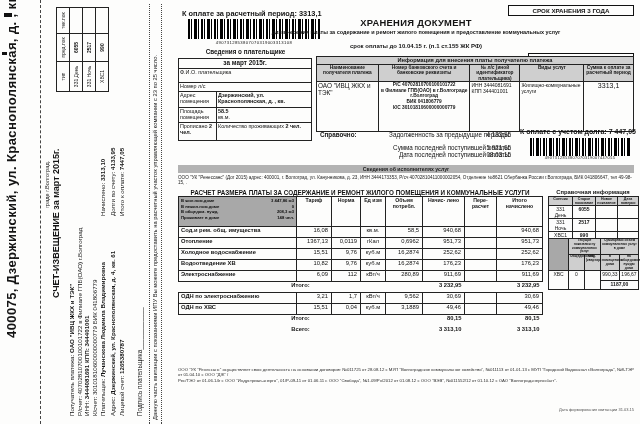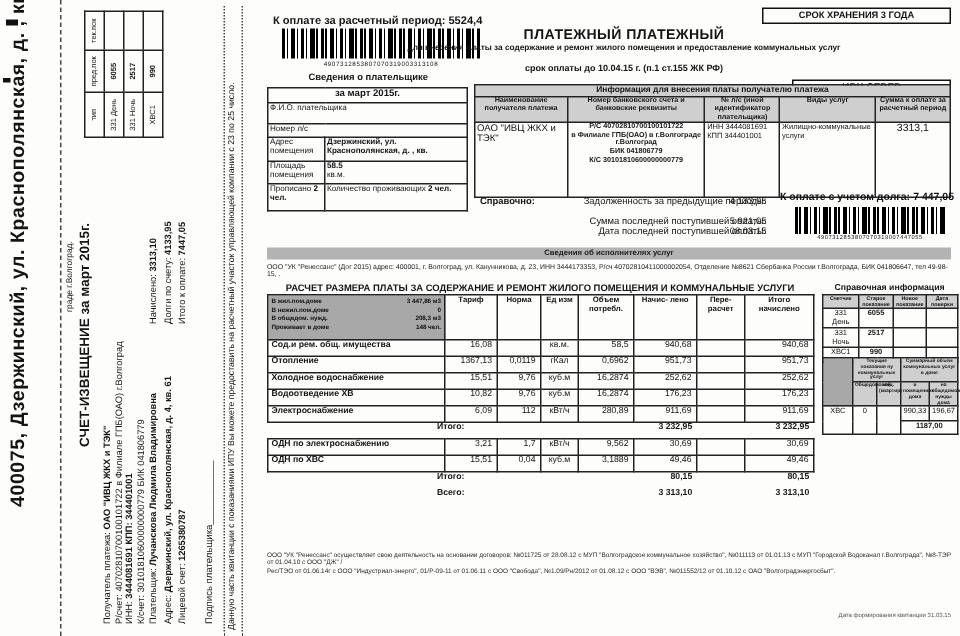--- a/index.html
+++ b/index.html
@@ -158,27 +158,27 @@
         <td>ХВС1</td>
         <td class="b">990</td>
         <td></td>
       </tr>
     </tbody>
       </table>
   </div>
 
   <div class="main">
 
-    <div class="abs b" style="left:6px;top:9px;font-size:7.4px;">К оплате за расчетный период: 5524,4</div>
+    <div class="abs b" style="left:6px;top:9px;font-size:7.4px;">К оплате за расчетный период: 3313,1</div>
     <div class="abs barcode" style="left:12px;top:19px;width:132px;height:20px;"></div>
     <div class="abs bc-digits" style="left:12px;top:40px;width:132px;">4907312853807070319003313108</div>
     <div class="abs ctr b" style="left:2px;top:48px;width:135px;font-size:6.3px;">Сведения о плательщике</div>
 
     <div class="abs boxed" style="left:332px;top:5px;width:126px;height:11px;font-size:6.2px;">СРОК ХРАНЕНИЯ 3 ГОДА</div>
-    <div class="abs ctr b" style="left:120px;top:17px;width:240px;font-size:9.4px;letter-spacing:.3px;">ПЛАТЕЖНЫЙ ПЛАТЕЖНЫЙ</div>
+    <div class="abs ctr b" style="left:120px;top:17px;width:240px;font-size:9.4px;letter-spacing:.3px;">ХРАНЕНИЯ ДОКУМЕНТ</div>
     <div class="abs ctr b" style="left:88px;top:29px;width:304px;font-size:5.5px;">для внесения платы за содержание и ремонт жилого помещения и предоставление коммунальных услуг</div>
     <div class="abs ctr b" style="left:120px;top:43px;width:240px;font-size:6px;">срок оплаты до 10.04.15 г. (п.1 ст.155 ЖК РФ)</div>
     <div class="abs boxed" style="left:352px;top:53px;width:106px;height:11px;font-size:6.6px;border-width:1px;">ИВЦ СЕВЕР</div>
 
     <table class="grid abs pbx">
       <tbody>
           <tr>
             <td colspan="2" class="per">за март 2015г.</td>
           </tr>
       <tr>

